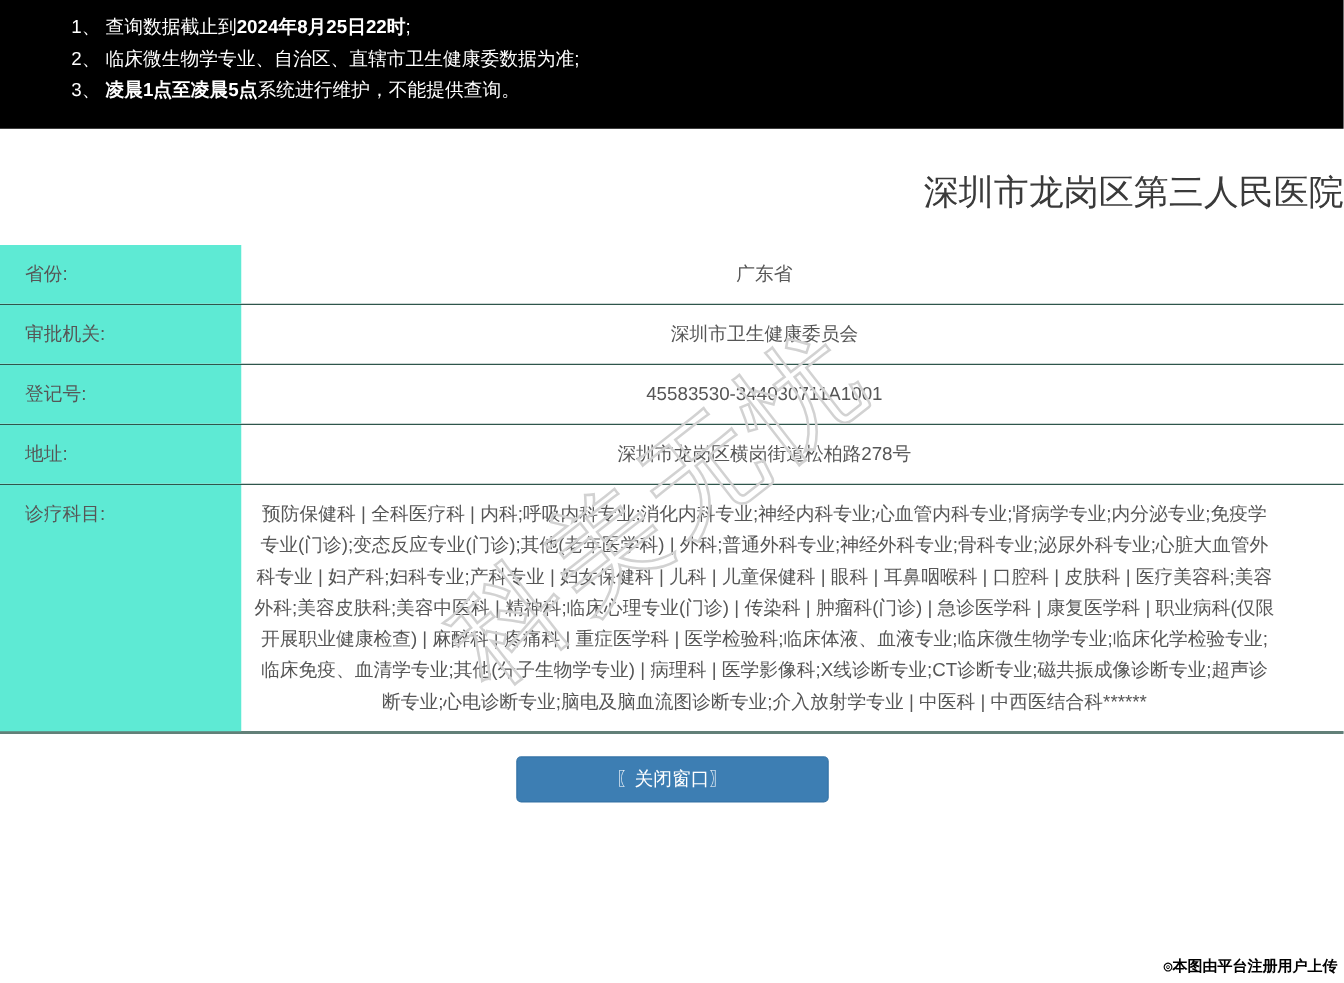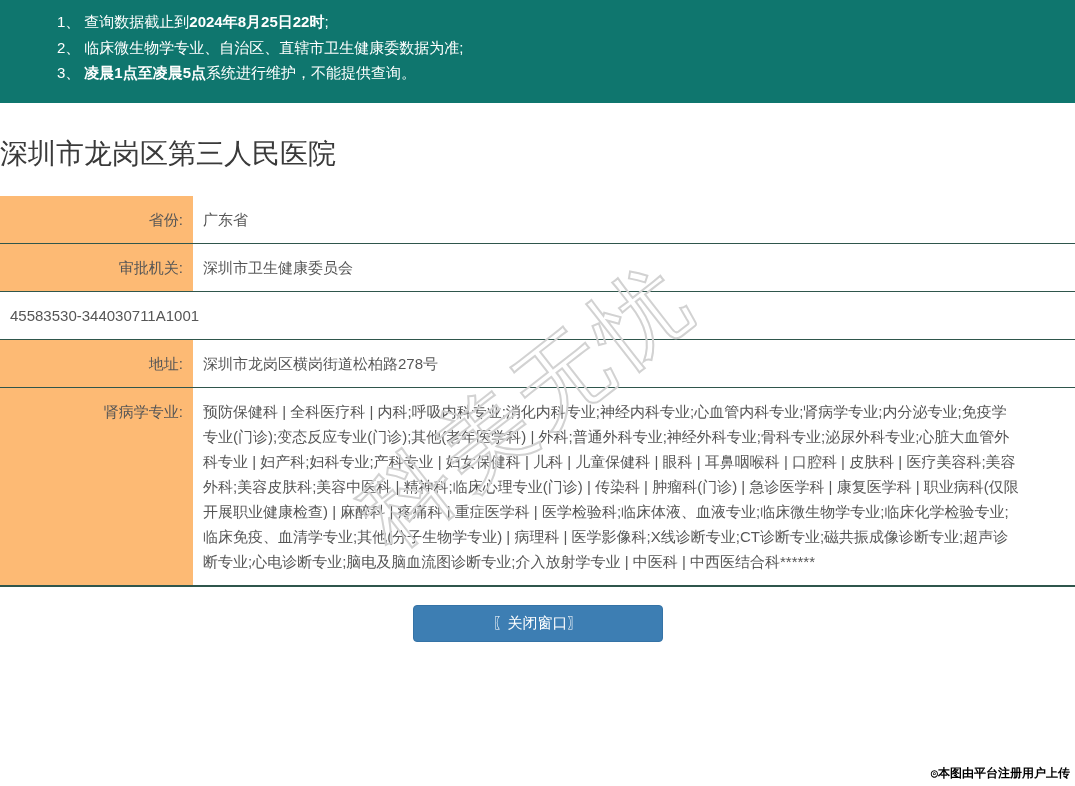--- a/index.html
+++ b/index.html
@@ -6,61 +6,61 @@
   body{
     width:1075px;height:786px;position:relative;overflow:hidden;
     background:#ffffff;
     font-family:"Liberation Sans","DejaVu Sans",sans-serif;
     color:#565656;
   }
   
   .notice{
     box-sizing:border-box;
     height:103px;width:100%;
-    background:#0f766e;
+    background:#000000;
     color:#ffffff;
     padding:9px 20px 0 57px;
     font-size:15px;
   }
   .notice-line{line-height:25.5px;white-space:nowrap;}
   .notice-line b{font-weight:bold;}
   .notice-num{display:inline-block;margin-right:4px;}
   
   .title{
-    text-align:left;
+    text-align:right;
     font-size:28px;
     color:#3a3a3a;
     font-weight:400;
     padding:34px 0 26px 0;
     line-height:33px;
   }
   
   .info-table{width:100%;}
   .info-row{
     display:flex;
     align-items:stretch;
     border-bottom:1px solid #2f564c;
     font-size:15px;
   }
   .info-label{
     box-sizing:border-box;
     width:193px;
     flex:0 0 193px;
-    background:#fdba74;
+    background:#5eead4;
     padding:11px 10px 11px 20px;
     line-height:25px;
     color:#565656;
-    text-align:right;
   }
   .info-value{
     box-sizing:border-box;
     flex:1;
     padding:11px 55px 11px 10px;
     line-height:25px;
     color:#565656;
+    text-align:center;
   }
   
   .button-bar{text-align:center;margin-top:18px;}
   .close-btn{
     display:inline-block;
     box-sizing:border-box;
     width:250px;
     padding:8px 0;
     background:#3d7eb3;
     border:1px solid #3573a6;
@@ -115,28 +115,29 @@
 <div class="info-table">
     <div class="info-row">
       <div class="info-label">省份:</div>
       <div class="info-value">广东省</div>
     </div>
     <div class="info-row">
       <div class="info-label">审批机关:</div>
       <div class="info-value">深圳市卫生健康委员会</div>
     </div>
     <div class="info-row">
+      <div class="info-label">登记号:</div>
       <div class="info-value">45583530-344030711A1001</div>
     </div>
     <div class="info-row">
       <div class="info-label">地址:</div>
       <div class="info-value">深圳市龙岗区横岗街道松柏路278号</div>
     </div>
     <div class="info-row">
-      <div class="info-label">肾病学专业:</div>
+      <div class="info-label">诊疗科目:</div>
       <div class="info-value">预防保健科 | 全科医疗科 | 内科;呼吸内科专业;消化内科专业;神经内科专业;心血管内科专业;肾病学专业;内分泌专业;免疫学专业(门诊);变态反应专业(门诊);其他(老年医学科) | 外科;普通外科专业;神经外科专业;骨科专业;泌尿外科专业;心脏大血管外科专业 | 妇产科;妇科专业;产科专业 | 妇女保健科 | 儿科 | 儿童保健科 | 眼科 | 耳鼻咽喉科 | 口腔科 | 皮肤科 | 医疗美容科;美容外科;美容皮肤科;美容中医科 | 精神科;临床心理专业(门诊) | 传染科 | 肿瘤科(门诊) | 急诊医学科 | 康复医学科 | 职业病科(仅限开展职业健康检查) | 麻醉科 | 疼痛科 | 重症医学科 | 医学检验科;临床体液、血液专业;临床微生物学专业;临床化学检验专业;临床免疫、血清学专业;其他(分子生物学专业) | 病理科 | 医学影像科;X线诊断专业;CT诊断专业;磁共振成像诊断专业;超声诊断专业;心电诊断专业;脑电及脑血流图诊断专业;介入放射学专业 | 中医科 | 中西医结合科******</div>
     </div>
     <div class="info-row">
     </div>
   </div>
 
 <div class="button-bar">
   <button class="close-btn">〖关闭窗口〗</button>
 </div>
 

